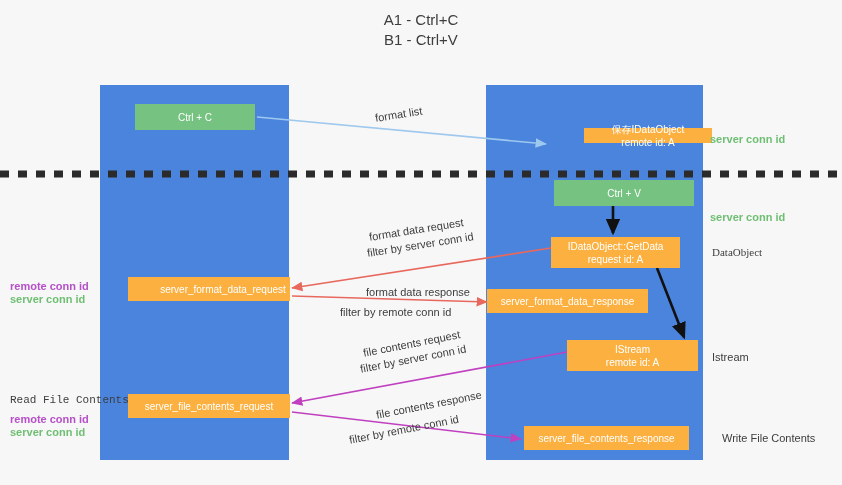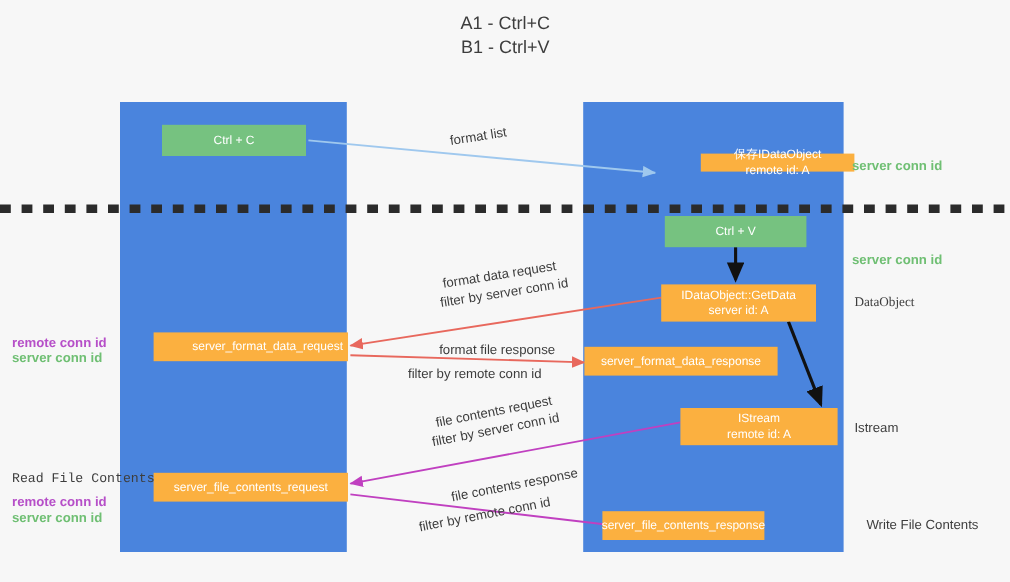--- a/index.html
+++ b/index.html
@@ -145,42 +145,42 @@
     <line x1="567" y1="352" x2="292" y2="403" stroke="#c040c0" stroke-width="1.6" marker-end="url(#ah-magenta)"></line>
 
     <line x1="292" y1="412" x2="521" y2="439" stroke="#c040c0" stroke-width="1.6" marker-end="url(#ah-magenta)"></line>
   </svg>
 
   <div class="node green" style="left:135px; top:104px; width:120px; height:26px;">Ctrl + C</div>
 
   <div class="node orange" style="left:548px; top:128px; width:128px; height:15px;margin-left:36px;">保存IDataObject
 remote id: A</div>
 
-  <div class="node green" style="left:554px; top:180px; width:118px; height:26px;">Ctrl + V</div>
+  <div class="node green" style="left:554px; top:180px; width:140px; height:26px;">Ctrl + V</div>
 
   <div class="node orange" style="left:551px; top:237px; width:129px; height:31px;">IDataObject::GetData
-server id: A</div>
+request id: A</div>
 
   <div class="node orange" style="left:567px; top:340px; width:131px; height:31px;">IStream
 remote id: A</div>
 
   <div class="node orange" style="left:128px; top:277px; width:162px; height:24px;padding-left:28px;">server_format_data_request</div>
 
   <div class="node orange" style="left:487px; top:289px; width:161px; height:24px;">server_format_data_response</div>
 
   <div class="node orange" style="left:128px; top:394px; width:162px; height:24px;">server_file_contents_request</div>
 
-  <div class="node orange" style="left:502px; top:426px; width:135px; height:24px;">server_file_contents_response</div>
+  <div class="node orange" style="left:524px; top:426px; width:165px; height:24px;">server_file_contents_response</div>
 
   <div class="anno rot-a" style="left:374px; top:111px;">format list</div>
 
   <div class="anno rot-a" style="left:368px; top:230px;">format data request</div>
   <div class="anno rot-a" style="left:366px; top:246px;"><span>filter by</span><span> </span><span class="green">server conn id</span></div>
 
-  <div class="anno" style="left:366px; top:285px;">format file response</div>
+  <div class="anno" style="left:366px; top:285px;">format data response</div>
   <div class="anno" style="left:340px; top:305px;"><span class="bold">filter by</span><span> </span><span class="purple">remote conn id</span></div>
 
   <div class="anno rot-b" style="left:362px; top:346px;">file contents request</div>
   <div class="anno rot-b" style="left:359px; top:362px;"><span>filter by</span><span> </span><span class="green">server conn id</span></div>
 
   <div class="anno rot-b" style="left:375px; top:408px;">file contents response</div>
   <div class="anno rot-b" style="left:348px; top:433px;"><span class="bold">filter by</span><span> </span><span class="purple">remote conn id</span></div>
 
   <div class="anno green" style="left:710px; top:132px;">server conn id</div>
   <div class="anno green" style="left:710px; top:210px;">server conn id</div>

